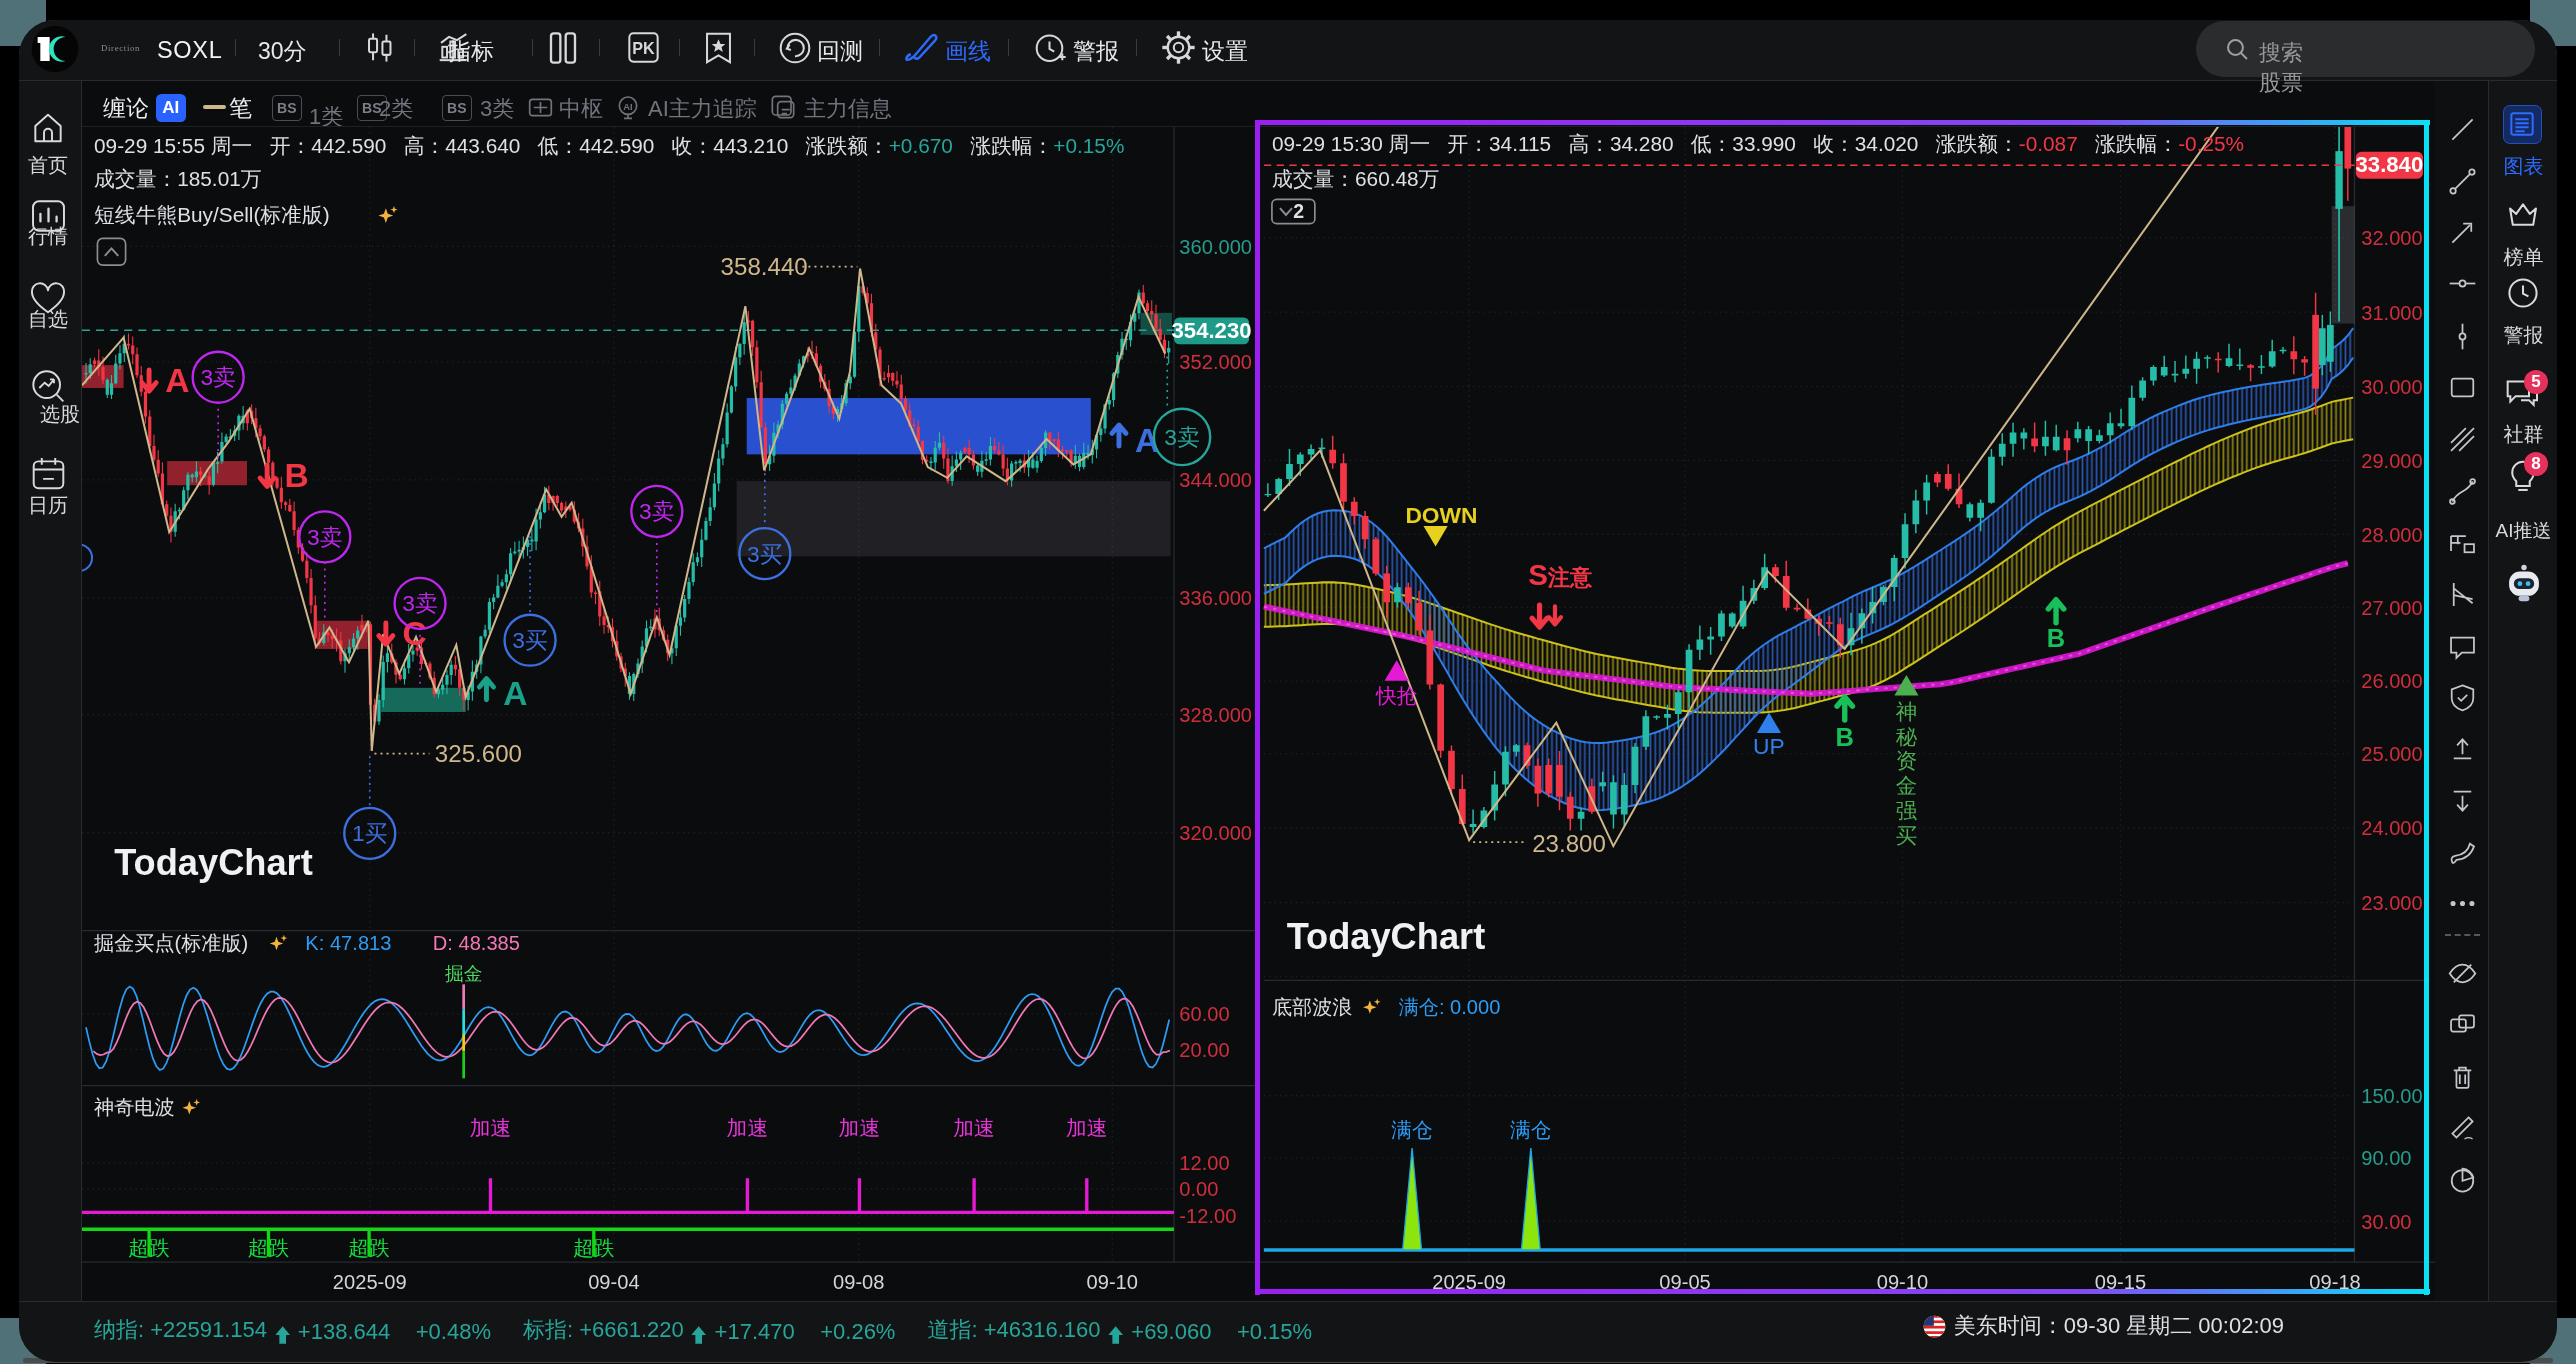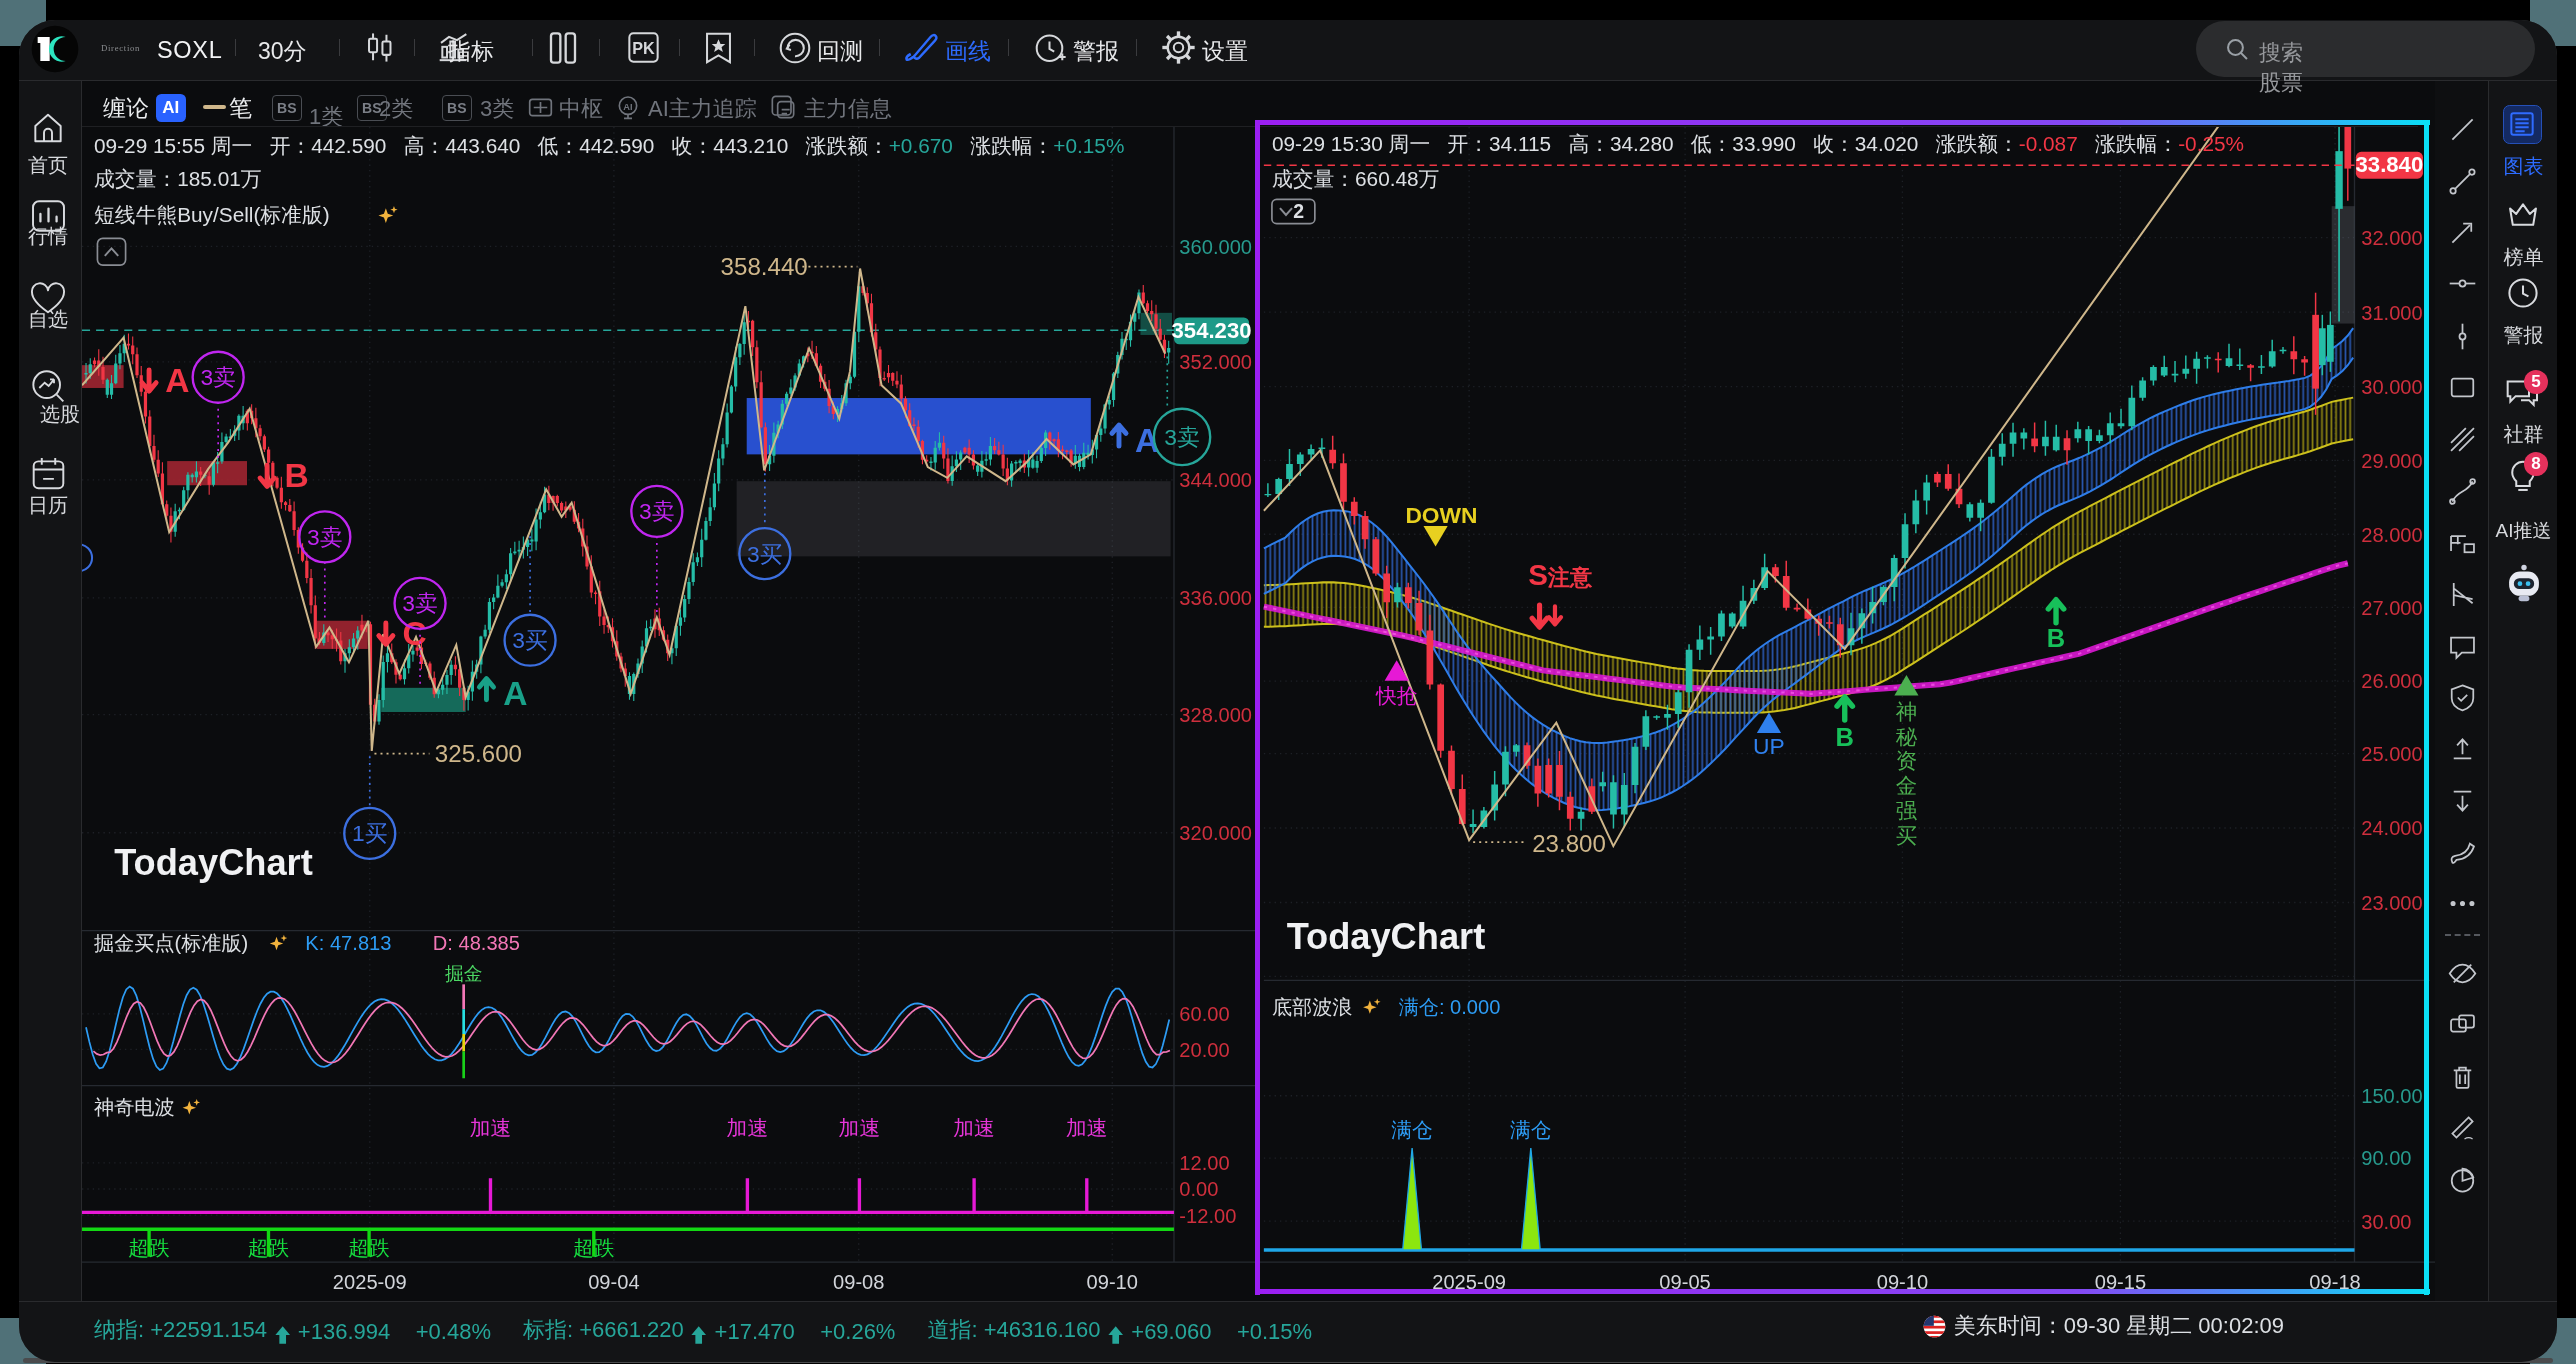--- a/index.html
+++ b/index.html
@@ -583,21 +583,21 @@
       <rect x="13" y="24" width="30" height="16" rx="8" fill="#1c2430"></rect>
       <circle cx="22" cy="32" r="3.5" fill="#3bc0f0"></circle>
       <circle cx="34" cy="32" r="3.5" fill="#3bc0f0"></circle>
       <rect x="20" y="50" width="16" height="8" rx="4" fill="#b9bfd4"></rect>
     </svg>
 <div style="position:absolute;left:94px;top:1307px;height:38px;display:flex;align-items:flex-end;font-size:22px;color:#26a69a;white-space:nowrap">
       <span>纳指: +22591.154</span>
       <svg width="17.4" height="20" viewBox="0 0 26 30" style="margin:0 6.7px">
         <path d="M13 2 L24 15 H18 V28 H8 V15 H2 Z" fill="#26a69a"></path>
       </svg>
-      <span>+136.994</span>
+      <span>+138.644</span>
       <span style="width:25.5px"></span>
       <span>+0.48%</span>
       <span style="width:32px"></span>
       <span>标指: +6661.220</span>
       <svg width="17.4" height="20" viewBox="0 0 26 30" style="margin:0 6.7px">
         <path d="M13 2 L24 15 H18 V28 H8 V15 H2 Z" fill="#26a69a"></path>
       </svg>
       <span>+17.470</span>
       <span style="width:25.5px"></span>
       <span>+0.26%</span>

